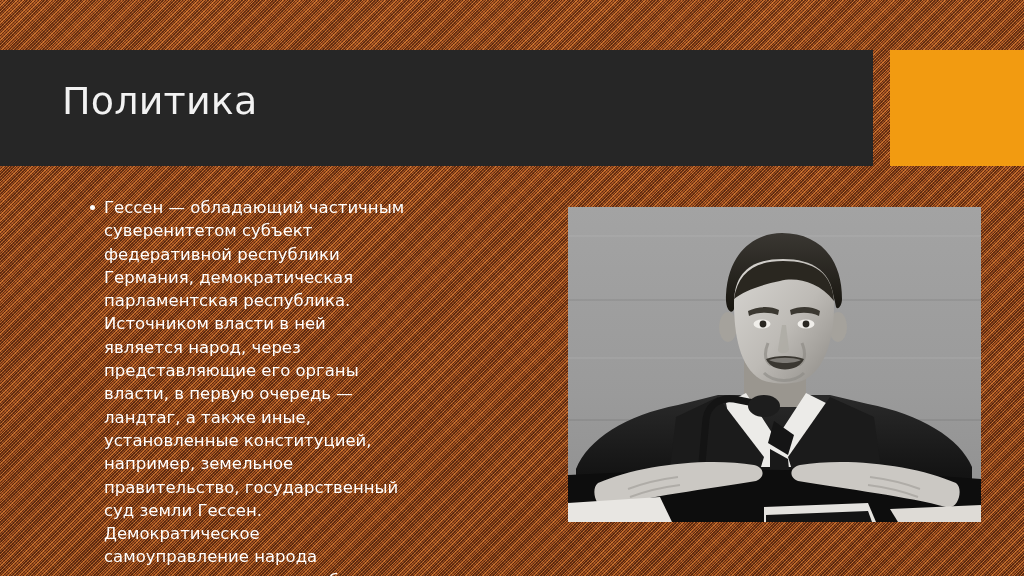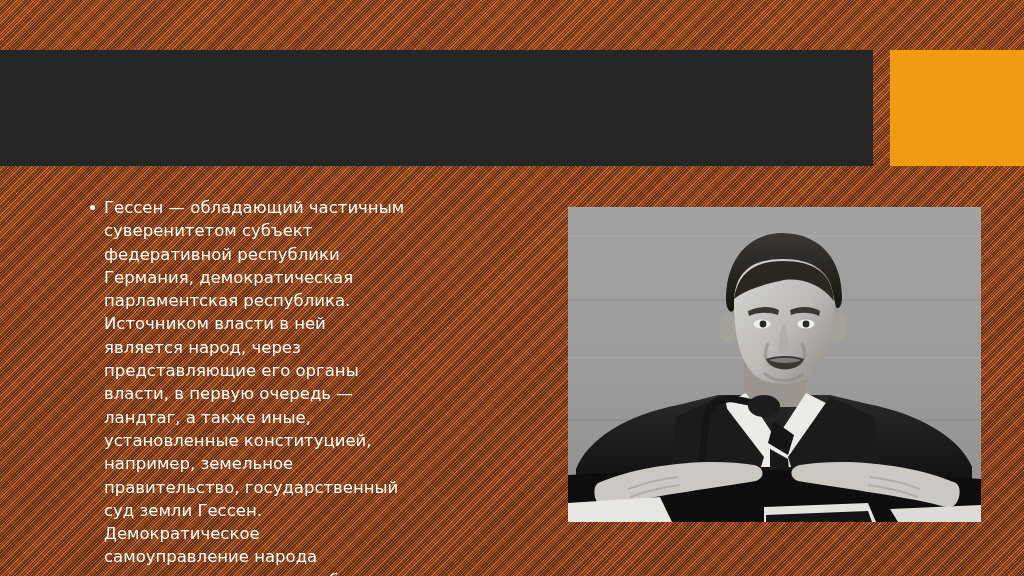--- a/index.html
+++ b/index.html
@@ -112,20 +112,21 @@
 </style>
 </head>
 <body>
 
 <div class="slide">
 
   <div class="slide-bg"></div>
 
   <div class="title-bar"></div>
 
+  <div class="title-text">Политика</div>
 
   <div class="accent-block"></div>
 
   <div class="body-block">
     <div class="bullet-row">
       <span class="bullet-dot"></span>
       <div class="bullet-text">Гессен — обладающий частичным суверенитетом субъект федеративной республики Германия, демократическая парламентская республика. Источником власти в ней является народ, через представляющие его органы власти, в первую очередь — ландтаг, а также иные, установленные конституцией, например, земельное правительство, государственный суд земли Гессен. Демократическое самоуправление народа осуществляется через выборы в органы власти и референдумы. Диктатура в любой форме запрещена конституцией земли.</div>
     </div>
   </div>
 

